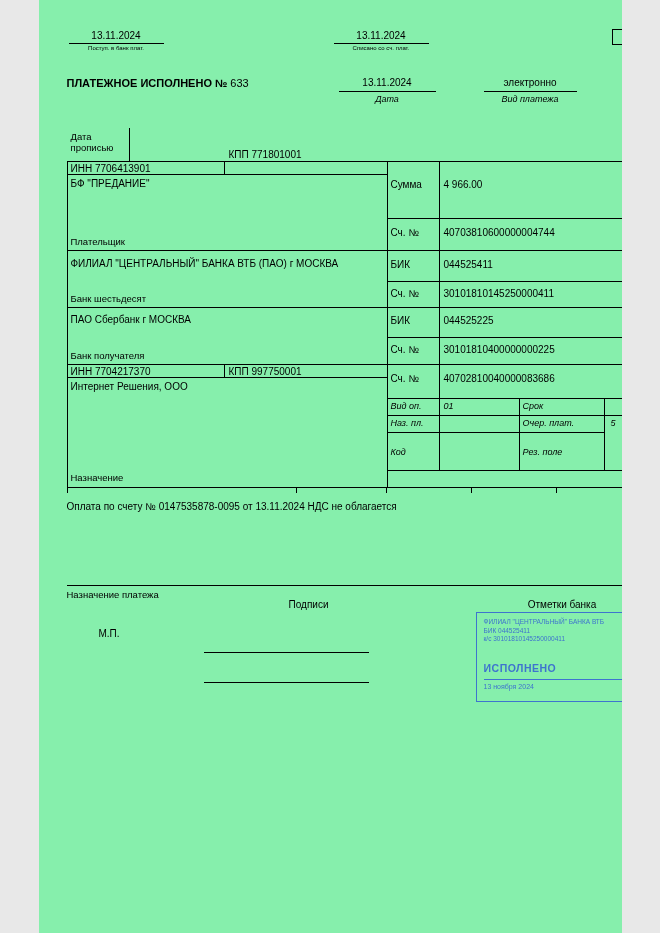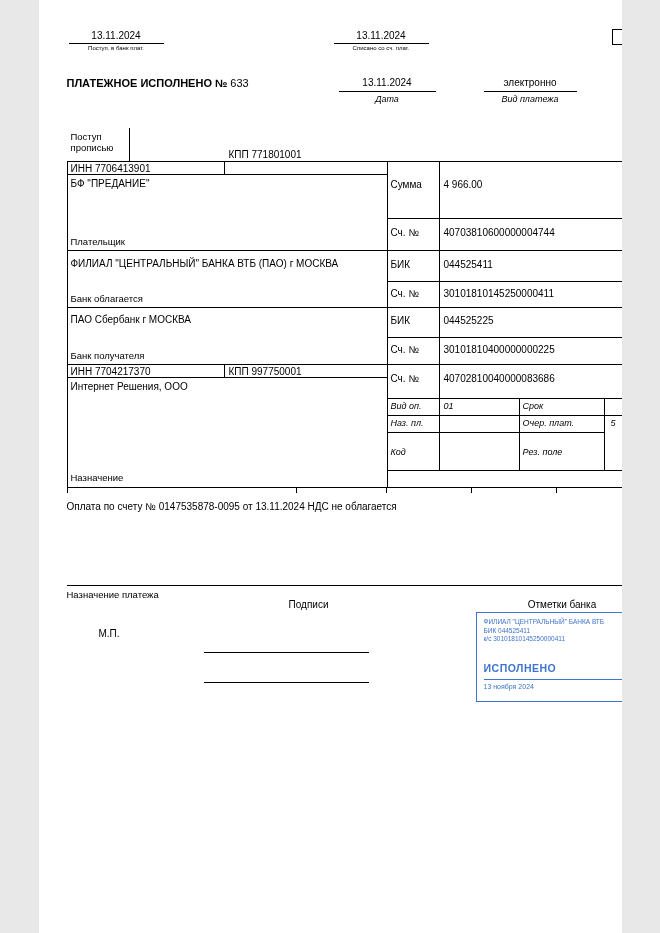--- a/index.html
+++ b/index.html
@@ -1,19 +1,19 @@
 <!DOCTYPE html>
 <html><head>
 <meta charset="utf-8">
 <style>
   * { margin:0; padding:0; box-sizing:border-box; }
   html,body { background:#e8e8e8; }
   .page {
     position:relative; width:583px; height:933px; margin:0 auto;
-    background:#ffffff; color:#000;
+    background:#86efac; color:#000;
     font-family:"Liberation Sans","DejaVu Sans",sans-serif;
     overflow:hidden;
   }
   .abs { position:absolute; }
   .hline { position:absolute; height:1px; background:#000; }
   .vline { position:absolute; width:1px; background:#000; }
   .box  { position:absolute; border:1px solid #000; }
   .t11 { font-size:11px; line-height:13px; }
   .t10 { font-size:10px; line-height:12px; }
   .t95 { font-size:9.5px; line-height:11px; }
@@ -53,21 +53,21 @@
   <div class="abs t10 center" style="left:300px;top:77px;width:97px">13.11.2024</div>
   <div class="hline" style="left:300px;top:91px;width:97px"></div>
   <div class="abs t9 center" style="left:300px;top:94px;width:97px">Дата</div>
 
   <div class="abs t10 center" style="left:445px;top:77px;width:93px">электронно</div>
   <div class="hline" style="left:445px;top:91px;width:93px"></div>
   <div class="abs t9 center" style="left:445px;top:94px;width:93px">Вид платежа</div>
 
   <div class="box" style="left:599px;top:68px;width:42px;height:22px"></div>
 
-  <div class="abs t95" style="left:32px;top:131px;width:54px">Поступ прописью</div>
+  <div class="abs t95" style="left:32px;top:131px;width:54px">Дата прописью</div>
   <div class="vline" style="left:90px;top:128px;height:33px"></div>
 
   <div class="hline" style="left:28px;top:161px;width:605px"></div>
   <div class="hline" style="left:28px;top:487px;width:605px"></div>
   <div class="vline" style="left:28px;top:161px;height:326px"></div>
   <div class="vline" style="left:632px;top:161px;height:326px"></div>
   <div class="vline" style="left:348px;top:161px;height:326px"></div>
   <div class="vline" style="left:400px;top:161px;height:309px"></div>
 
   <div class="vline" style="left:185px;top:161px;height:13px"></div>
@@ -92,21 +92,21 @@
   <div class="abs t10" style="left:190px;top:149px">КПП 771801001</div>
   <div class="abs t10" style="left:32px;top:178px;width:310px">БФ "ПРЕДАНИЕ"</div>
   <div class="abs t95" style="left:32px;top:236px">Плательщик</div>
 
   <div class="abs t10" style="left:352px;top:179px">Сумма</div>
   <div class="abs t10" style="left:405px;top:179px">4 966.00</div>
   <div class="abs t10" style="left:352px;top:227px">Сч. №</div>
   <div class="abs t10" style="left:405px;top:227px">40703810600000004744</div>
 
   <div class="abs t10" style="left:32px;top:258px;width:312px">ФИЛИАЛ "ЦЕНТРАЛЬНЫЙ" БАНКА ВТБ (ПАО) г МОСКВА</div>
-  <div class="abs t95" style="left:32px;top:293px">Банк облагается</div>
+  <div class="abs t95" style="left:32px;top:293px">Банк шестьдесят</div>
   <div class="abs t10" style="left:352px;top:259px">БИК</div>
   <div class="abs t10" style="left:405px;top:259px">044525411</div>
   <div class="abs t10" style="left:352px;top:288px">Сч. №</div>
   <div class="abs t10" style="left:405px;top:288px">30101810145250000411</div>
 
   <div class="abs t10" style="left:32px;top:314px;width:312px">ПАО Сбербанк г МОСКВА</div>
   <div class="abs t95" style="left:32px;top:350px">Банк получателя</div>
   <div class="abs t10" style="left:352px;top:315px">БИК</div>
   <div class="abs t10" style="left:405px;top:315px">044525225</div>
   <div class="abs t10" style="left:352px;top:344px">Сч. №</div>

